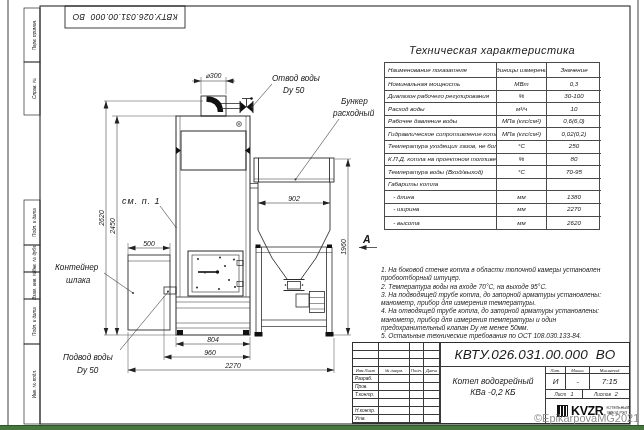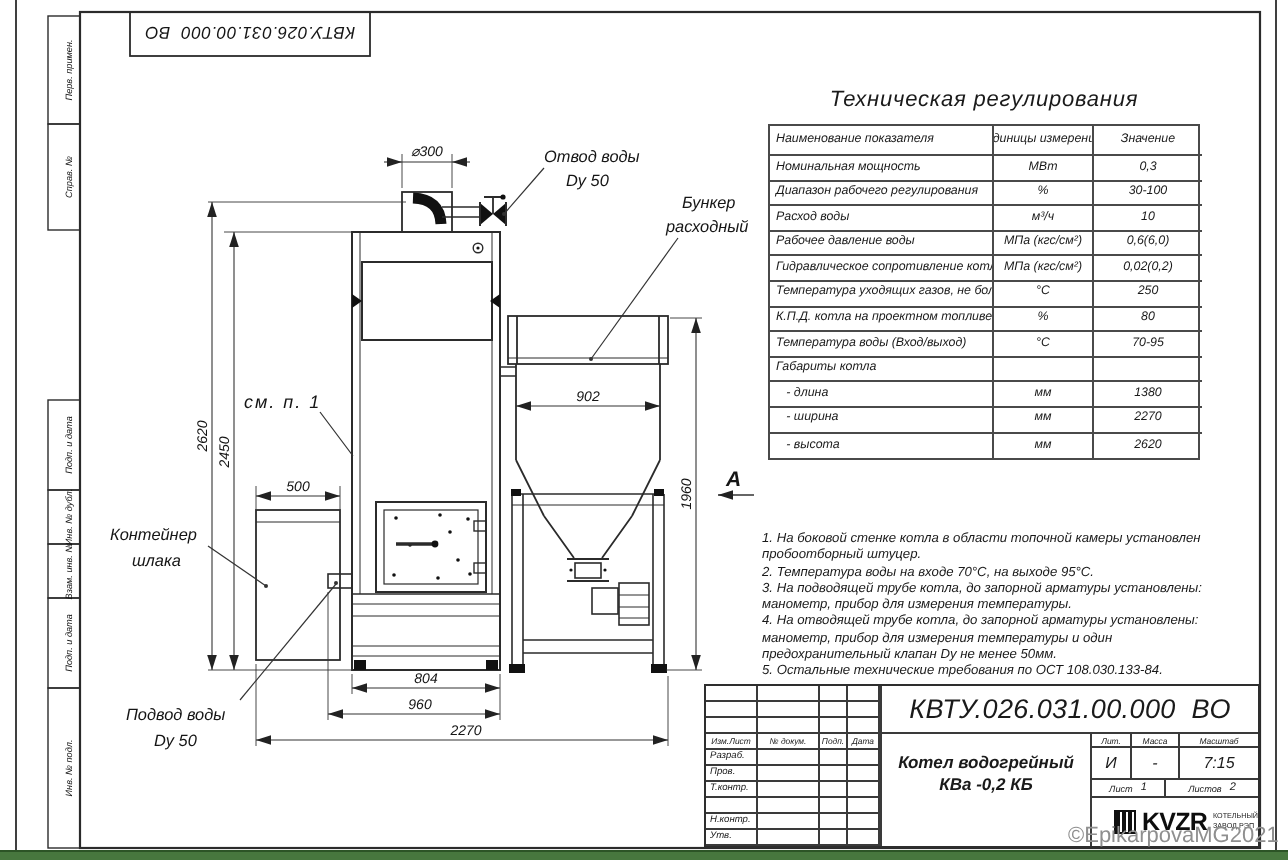--- a/index.html
+++ b/index.html
@@ -48,21 +48,21 @@
     font-style:italic; font-size:13.5px; letter-spacing:.2px; }
   .tb-headrow { position:absolute; left:0; top:24px; width:87px; height:8px;
     display:grid; grid-template-columns:26px 31px 14px 16px; }
   .tb-headrow div, .tb-rows div { font-style:italic; font-size:4.2px;
     display:flex; align-items:center; justify-content:center; overflow:hidden; }
   .tb-rows { position:absolute; left:0; top:32px; width:87px; height:48px;
     display:grid; grid-template-columns:26px 31px 14px 16px; grid-template-rows:repeat(6,8px); }
   .tb-rows .rl { justify-content:flex-start; padding-left:2px; font-size:4.8px; }
   .tb-name { position:absolute; left:87px; top:24px; width:106px; height:56px;
     border-left:.9px solid #3a3a3a; border-right:.9px solid #3a3a3a;
-    padding-top:9px; text-align:center;font-weight:bold; }
+    padding-top:9px; text-align:center; }
   .tb-name div { font-style:italic; font-size:8.5px; line-height:11px; }
   .tb-lith { position:absolute; left:193px; top:24px; width:83px; height:7px;
     display:grid; grid-template-columns:20px 24px 39px; }
   .tb-lith div { font-style:italic; font-size:4.2px; display:flex; align-items:center; justify-content:center; }
   .tb-litv { position:absolute; left:193px; top:31px; width:83px; height:16px;
     display:grid; grid-template-columns:20px 24px 39px; }
   .tb-litv div { font-style:italic; font-size:8px; display:flex; align-items:center; justify-content:center; }
   .tb-sheets { position:absolute; left:193px; top:47px; width:83px; height:9px;
     display:grid; grid-template-columns:37px 46px; }
   .tb-sheets div { display:flex; align-items:center; justify-content:center; gap:4px; }
@@ -274,21 +274,21 @@
     <text class="lbl" x="333" y="116">расходный</text>
     <text class="lbl" x="55" y="270">Контейнер</text>
     <text class="lbl" x="66" y="283">шлака</text>
     <text class="lbl" x="63" y="360">Подвод воды</text>
     <text class="lbl" x="77" y="373">Dy 50</text>
     <text class="see" x="122" y="204">см. п. 1</text>
     <text class="viewmark" x="363" y="243">А</text>
   </g>
 </svg>
 
-<div class="tt-title">Техническая регулирования</div>
+<div class="tt-title">Техническая характеристика</div>
 <div class="tt">
   <div class="c nm">Наименование показателя</div>
   <div class="c">Единицы измерения</div>
   <div class="c">Значение</div>
 
   <div class="c nm">Номинальная мощность</div>
   <div class="c">МВт</div>
   <div class="c">0,3</div>
   <div class="c nm">Диапазон рабочего регулирования</div>
   <div class="c">%</div>

